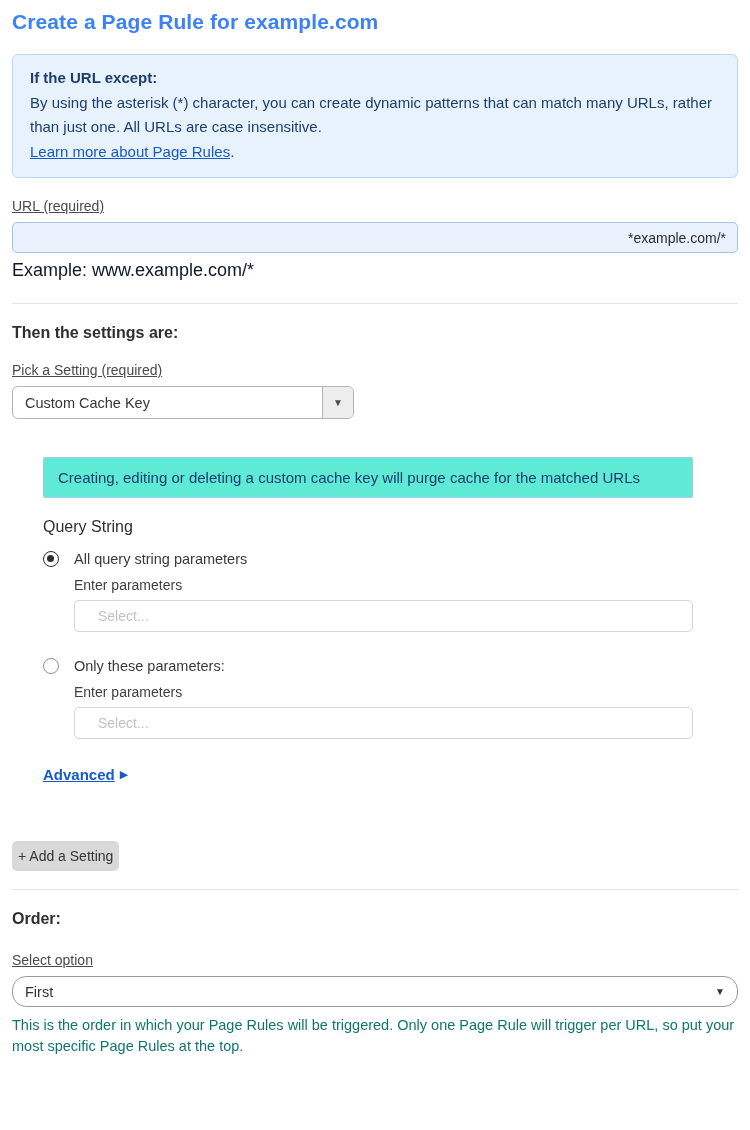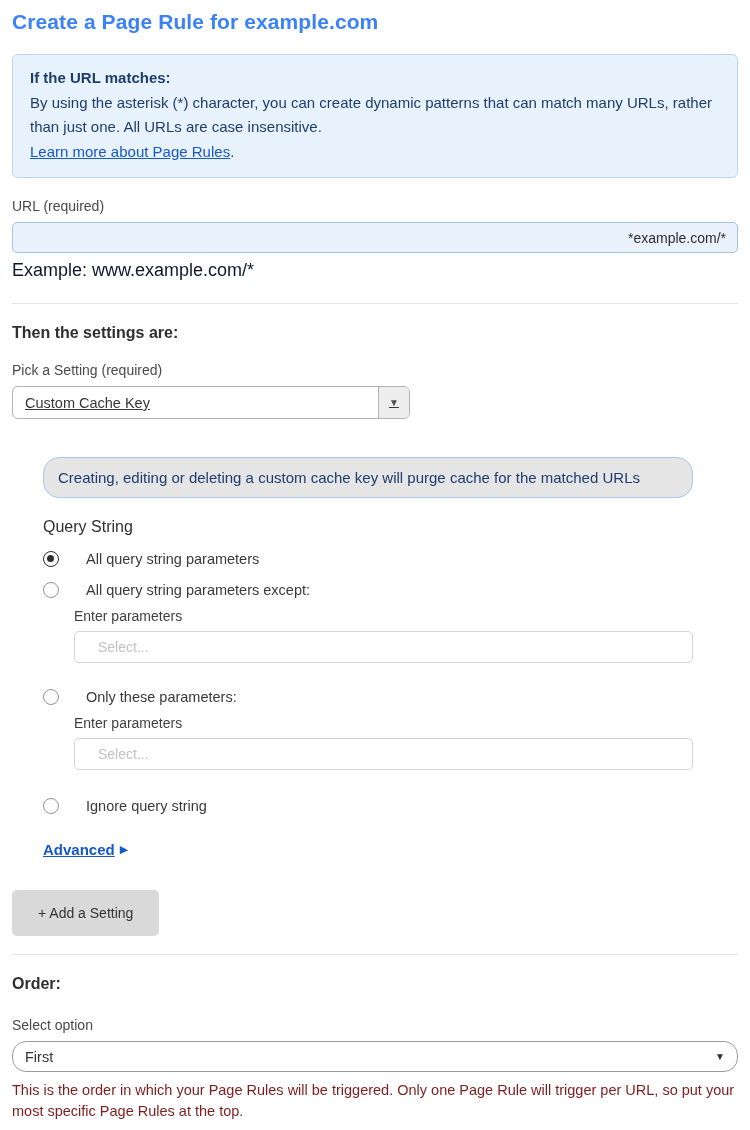--- a/index.html
+++ b/index.html
@@ -34,20 +34,21 @@
     color: #1659c8;
     text-decoration: underline;
     cursor: pointer;
   }
   .info-link-suffix { color: #1e3d6f; }
   
   .field-label {
     font-size: 14px;
     color: #4a4a4a;
     margin-top: 20px;
+    text-decoration: underline;
   }
   .url-input {
     display: block;
     width: 726px;
     height: 31px;
     margin-top: 8px;
     background: #e9f1fc;
     border: 1px solid #a3c3e9;
     border-radius: 5px;
     padding: 0 11px;
@@ -69,30 +70,29 @@
   }
   .section-heading {
     font-size: 16px;
     font-weight: bold;
     color: #2f2f2f;
     margin-top: 20px;
   }
   
   .setting-select {
     margin-top: 8px;
-    width: 398px;
+    width: 342px;
     height: 33px;
     border: 1px solid #b3b3b3;
     border-radius: 6px;
     background: #ffffff;
     display: flex;
     align-items: stretch;
     cursor: pointer;
     overflow: hidden;
-    text-decoration: underline;
   }
   .setting-select .select-text {
     flex: 1;
     display: flex;
     align-items: center;
     padding-left: 12px;
     font-size: 14.5px;
     color: #363636;
   }
   .setting-select .select-arrow-box {
@@ -103,39 +103,38 @@
     align-items: center;
     justify-content: center;
     font-size: 10px;
     color: #4d4d4d;
   }
   
   .indent { margin-left: 31px; }
   .notice {
     margin-top: 38px;
     width: 650px;
-    background: #e5e5e5;
+    background: #5eead4;
     border: 1px solid #a6c8f2;
-    border-radius: 16px;
+    border-radius: 2px;
     padding: 11px 14px;
     font-size: 15px;
     color: #1e3d6f;
   }
   .query-heading {
     font-size: 16px;
     font-weight: normal;
     color: #2f2f2f;
     margin-top: 20px;
   }
   .radio-row {
     display: flex;
     align-items: center;
     margin-top: 15px;
     cursor: pointer;
-    gap: 12px;
   }
   .radio {
     width: 16px;
     height: 16px;
     border-radius: 50%;
     border: 1.5px solid #949494;
     flex: 0 0 auto;
     position: relative;
     background: #fff;
   }
@@ -185,26 +184,26 @@
     text-decoration: underline;
     cursor: pointer;
   }
   .advanced-arrow {
     color: #1659c8;
     font-size: 11px;
     margin-left: 5px;
   }
   
   .add-setting-btn {
-    margin-top: 32px;
+    margin-top: 58px;
     background: #d9d9d9;
     border: none;
     border-radius: 5px;
-    height: 46px;
-    padding: 0 26px;
+    height: 30px;
+    padding: 0 6px;
     font-family: "Liberation Sans", "DejaVu Sans", sans-serif;
     font-size: 14px;
     color: #343434;
     cursor: pointer;
   }
   
   .order-select {
     margin-top: 8px;
     width: 726px;
     height: 31px;
@@ -215,35 +214,35 @@
     align-items: center;
     justify-content: space-between;
     padding: 0 12px;
     font-size: 14.5px;
     color: #333333;
     cursor: pointer;
   }
   .order-select .order-arrow { font-size: 10px; color: #333; }
   .order-helper {
     font-size: 14.5px;
-    color: #7f1d1d;
+    color: #0f766e;
     line-height: 21px;
     margin-top: 8px;
     max-width: 726px;
   }
 </style>
 </head>
 <body>
 
 
 
 <h1 class="page-title">Create a Page Rule for example.com</h1>
 
 <div class="info-box">
-  <div class="info-heading">If the URL matches:</div>
+  <div class="info-heading">If the URL except:</div>
   <div class="info-body">By using the asterisk (*) character, you can create dynamic patterns that can match many URLs, rather than just one. All URLs are case insensitive.</div>
   <div class="info-link-row">
     <a class="info-link">Learn more about Page Rules</a><span class="info-link-suffix">.</span>
   </div>
 </div>
 
 <div class="field-label">URL (required)</div>
 <input class="url-input" type="text" value="*example.com/*" style="">
 <div class="helper">Example: www.example.com/*</div>
 
@@ -260,42 +259,34 @@
 <div class="indent">
   <div class="notice">Creating, editing or deleting a custom cache key will purge cache for the matched URLs</div>
 
   <h3 class="query-heading">Query String</h3>
 
   <div class="radio-row">
     <span class="radio checked"></span>
     <span class="radio-label">All query string parameters</span>
   </div>
 
-  <div class="radio-row">
-    <span class="radio"></span>
-    <span class="radio-label">All query string parameters except:</span>
-  </div>
   <div class="sub-block">
     <div class="sub-label">Enter parameters</div>
     <input class="param-input" type="text" placeholder="Select..." style="">
   </div>
 
   <div class="radio-row" style="margin-top:26px;">
     <span class="radio"></span>
     <span class="radio-label">Only these parameters:</span>
   </div>
   <div class="sub-block">
     <div class="sub-label">Enter parameters</div>
     <input class="param-input" type="text" placeholder="Select..." style="">
   </div>
 
-  <div class="radio-row" style="margin-top:28px;">
-    <span class="radio"></span>
-    <span class="radio-label">Ignore query string</span>
-  </div>
 
   <div class="advanced-row">
     <a class="advanced-link">Advanced</a>
     <span class="advanced-arrow">▶</span>
   </div>
 </div>
 
 <button class="add-setting-btn">+ Add a Setting</button>
 
 <hr class="divider" style="margin-top:18px;">

